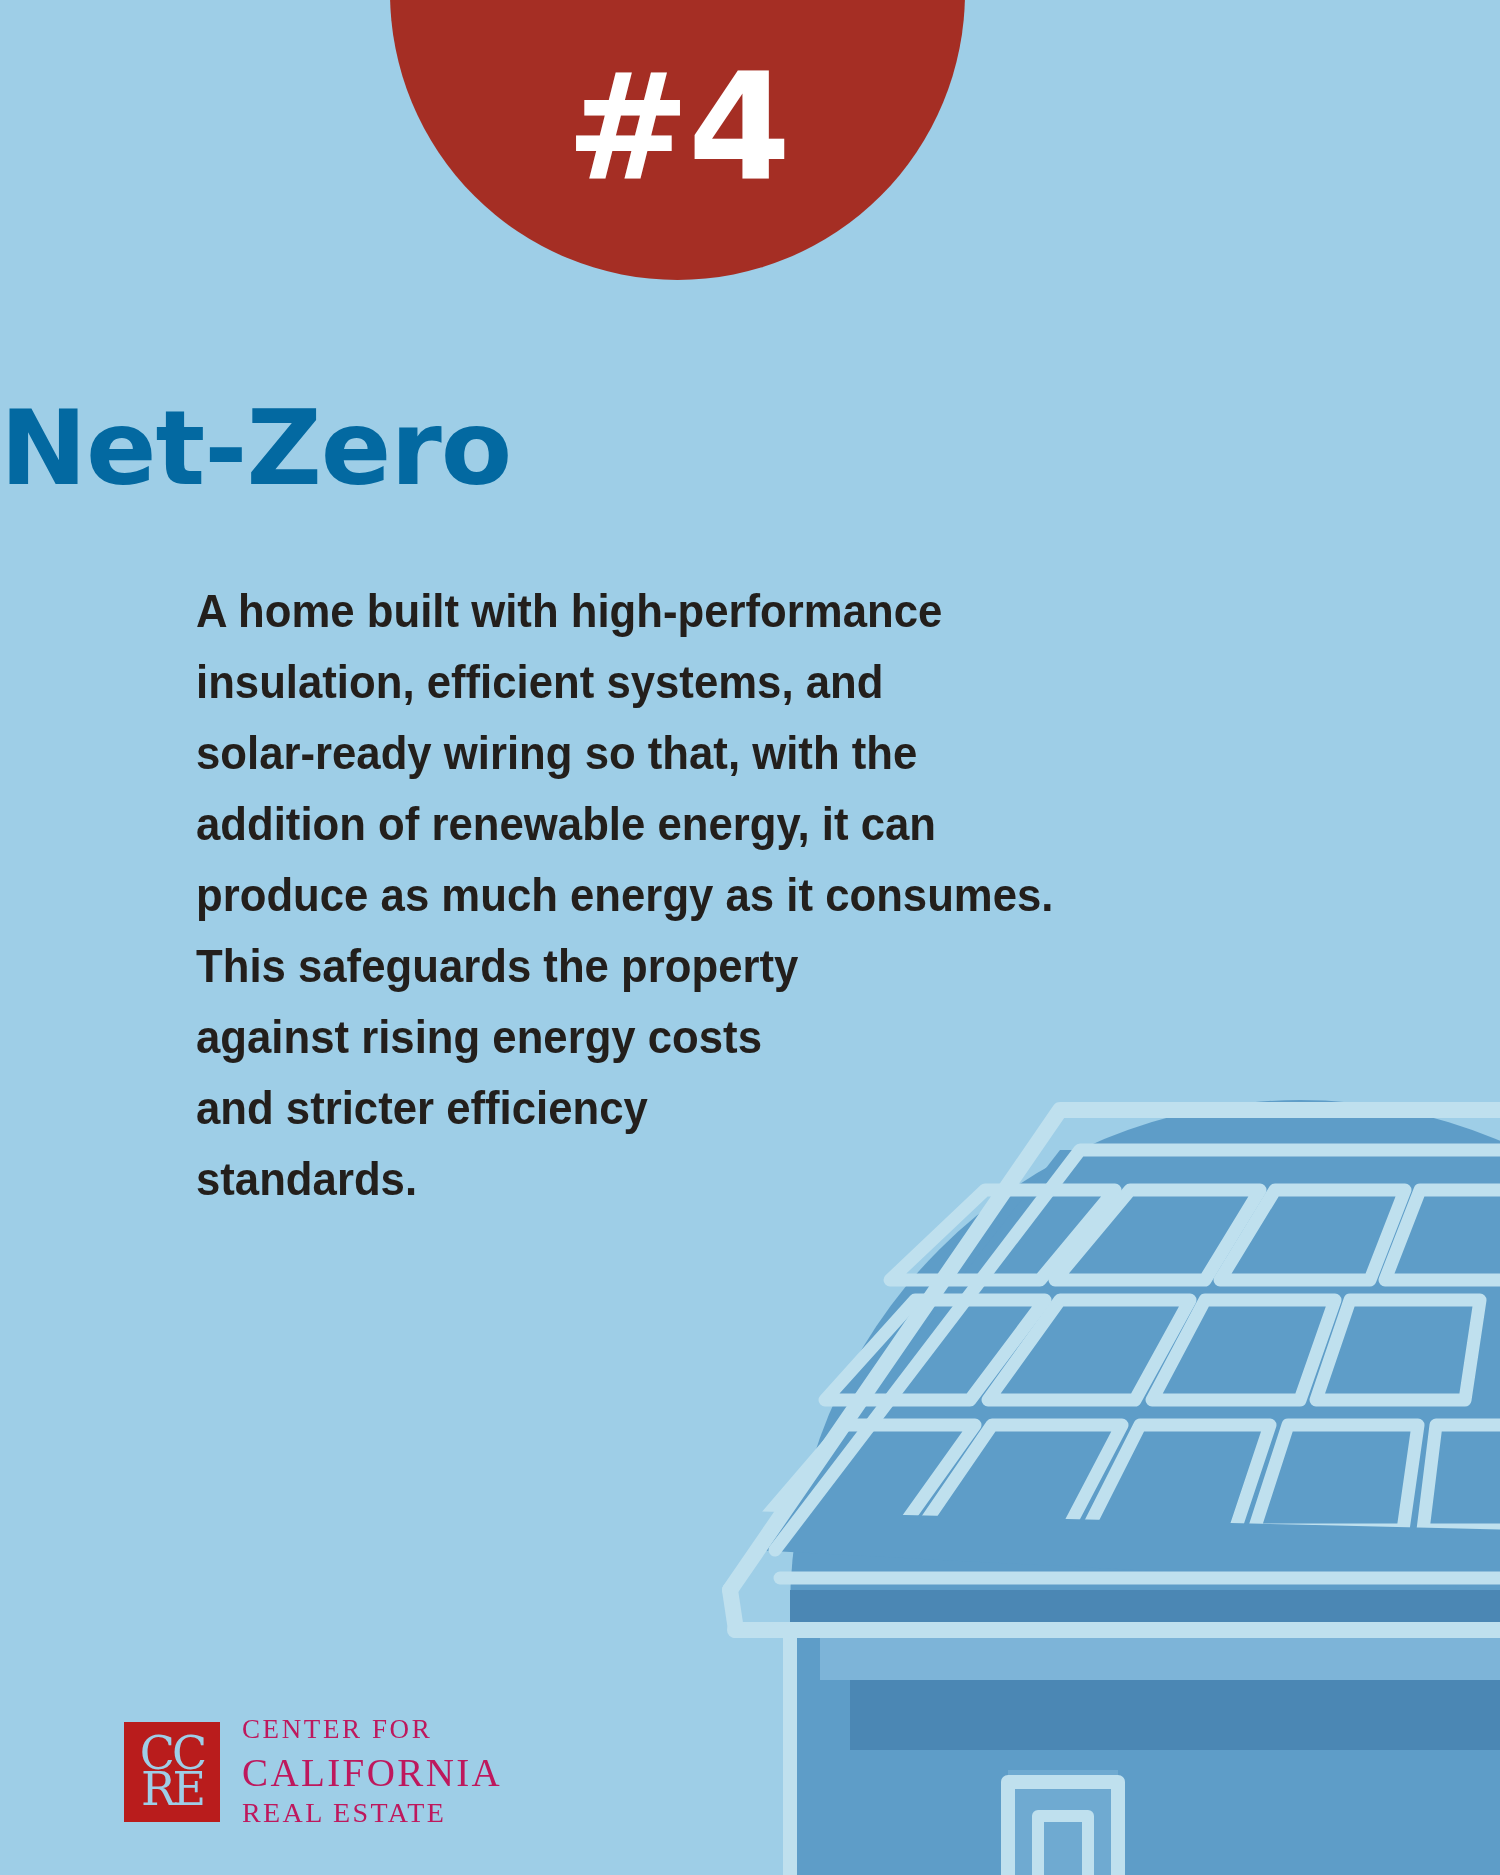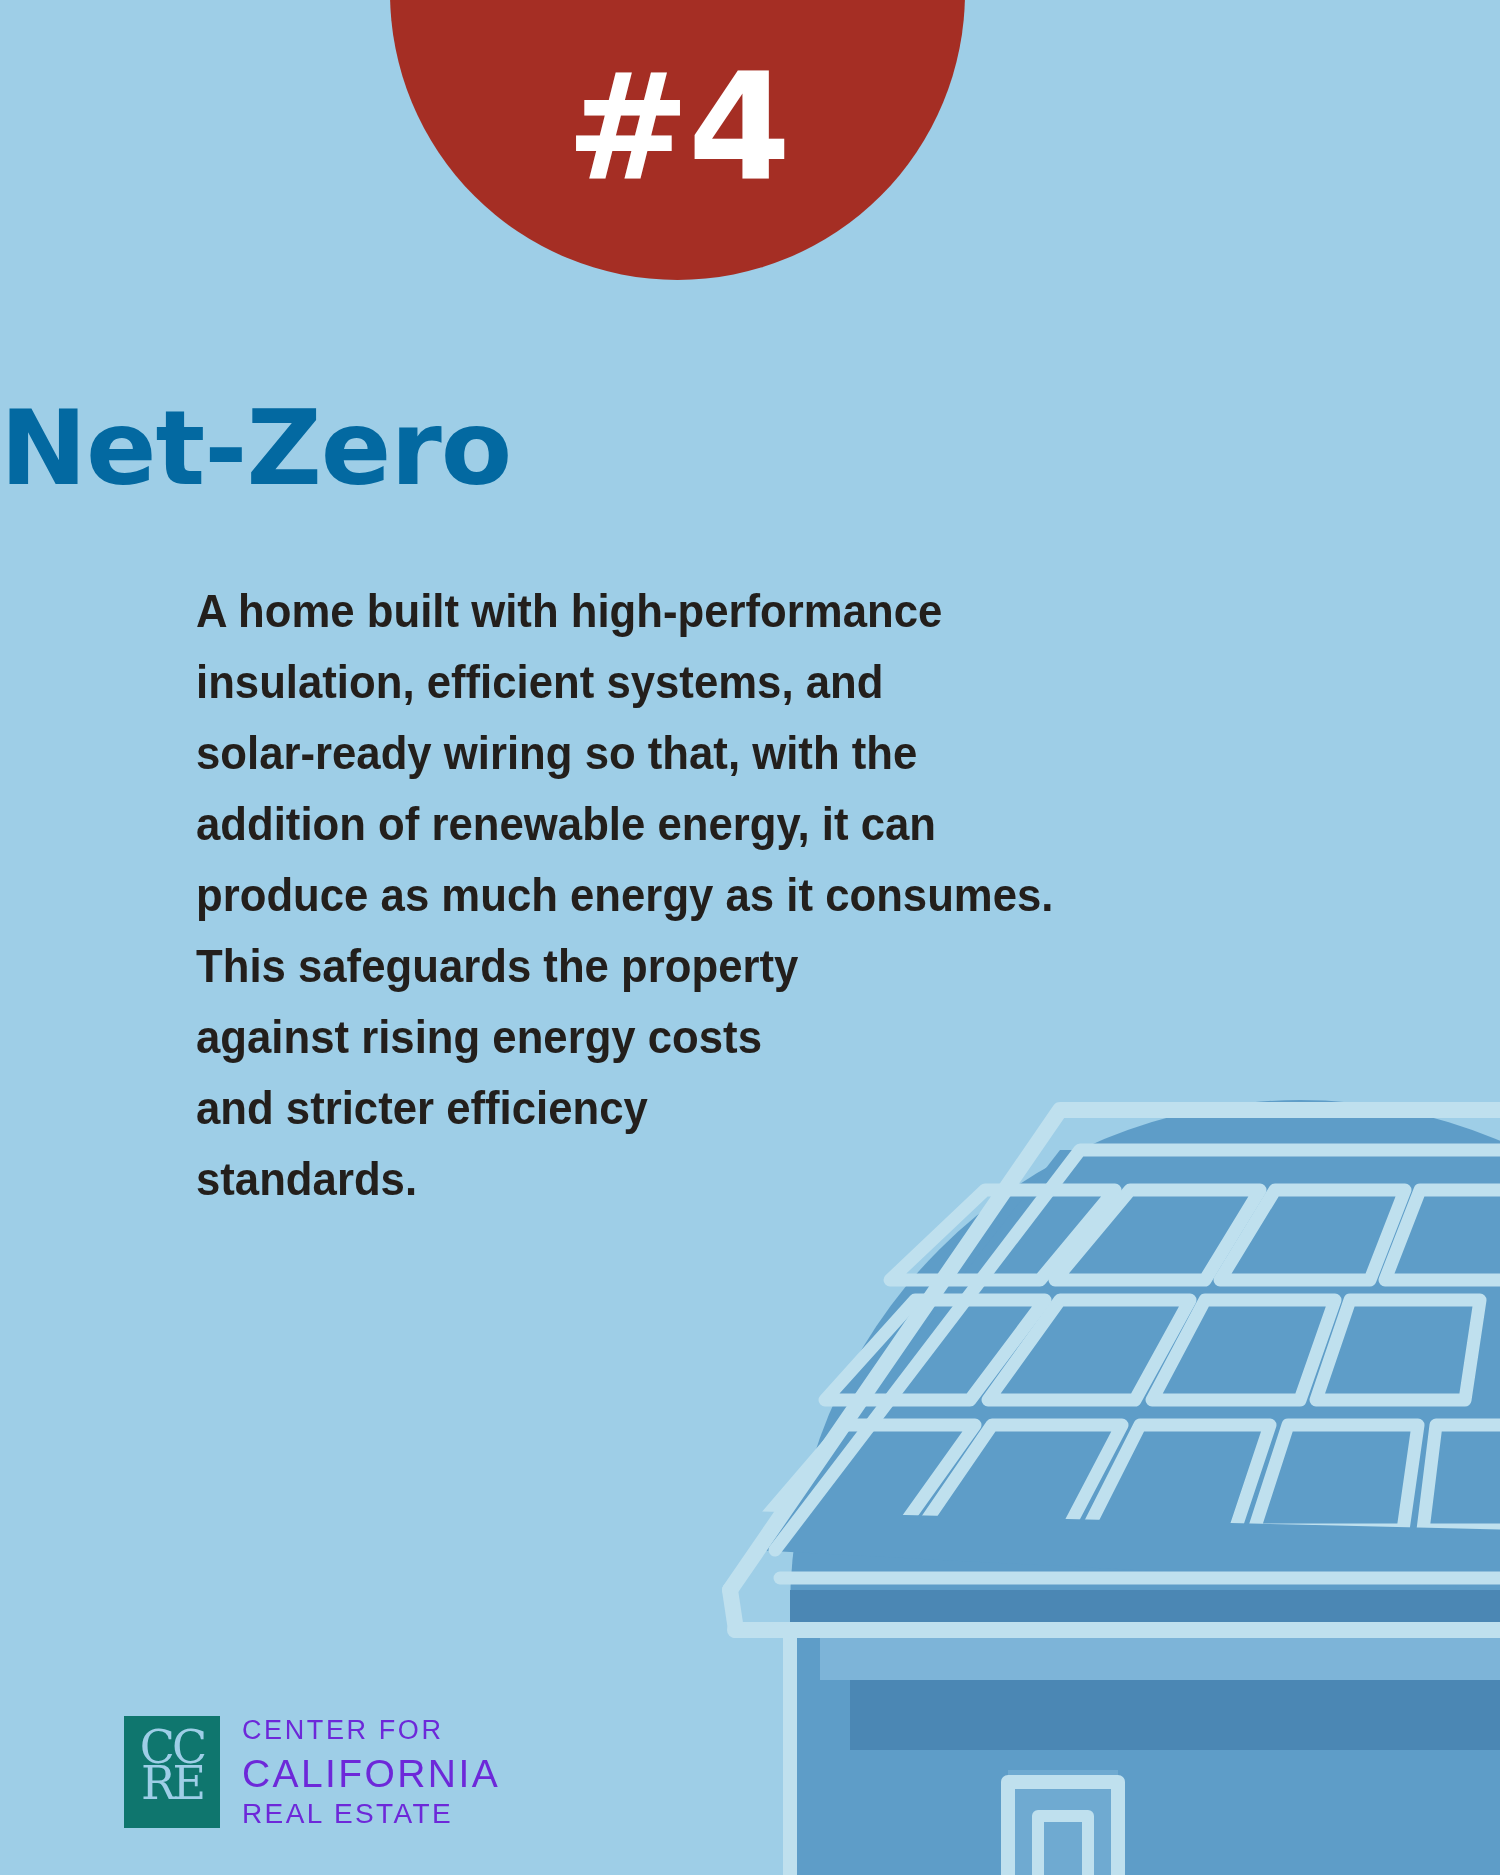--- a/index.html
+++ b/index.html
@@ -108,44 +108,44 @@
     position: absolute;
     left: 124px;
     top: 1716px;
     z-index: 6;
     display: flex;
     align-items: center;
     gap: 22px;
   }
   .logo-mark {
     width: 96px;
-    height: 112px;
-    background: #0f766e;
+    height: 100px;
+    background: #b91c1c;
     position: relative;
     flex: none;
     overflow: hidden;
   }
   .logo-mark .mark-row {
     position: absolute;
     left: 0;
     width: 96px;
     text-align: center;
     color: #9ECEE7;
     font-family: "DejaVu Serif", "Liberation Serif", serif;
     font-weight: 400;
     font-size: 46px;
     letter-spacing: -3px;
     line-height: 1;
   }
   .logo-mark .mark-row.top { top: 8px; }
   .logo-mark .mark-row.bottom { top: 44px; }
 
   .logo-text {
-    font-family: Liberation Sans, sans-serif;
-    color: #6d28d9;
+    font-family: Liberation Serif, serif;
+    color: #be185d;
     line-height: 1;
   }
   .logo-text .lt-1 {
     display: block;
     font-size: 27px;
     letter-spacing: 2.6px;
     font-weight: 400;
   }
   .logo-text .lt-2 {
     display: block;

